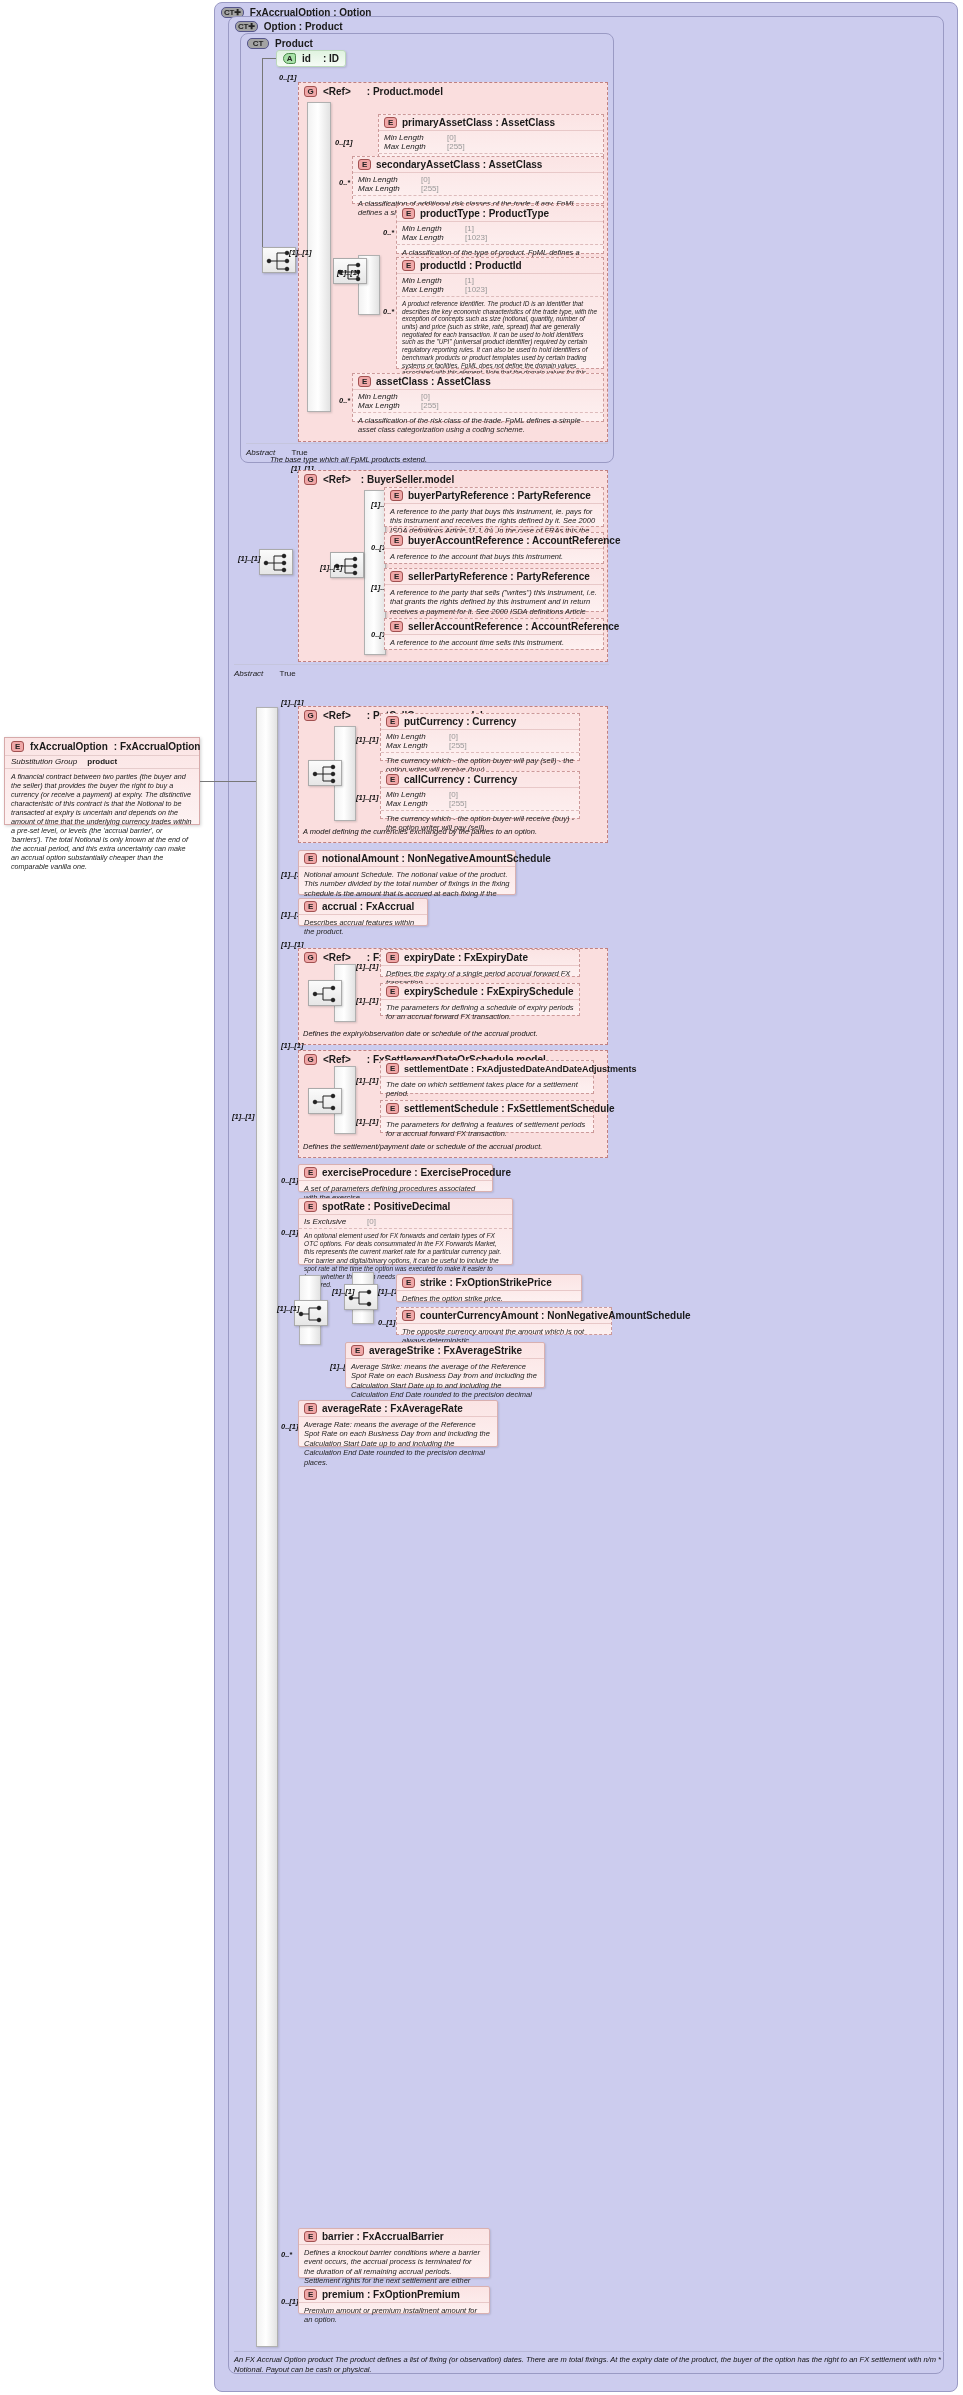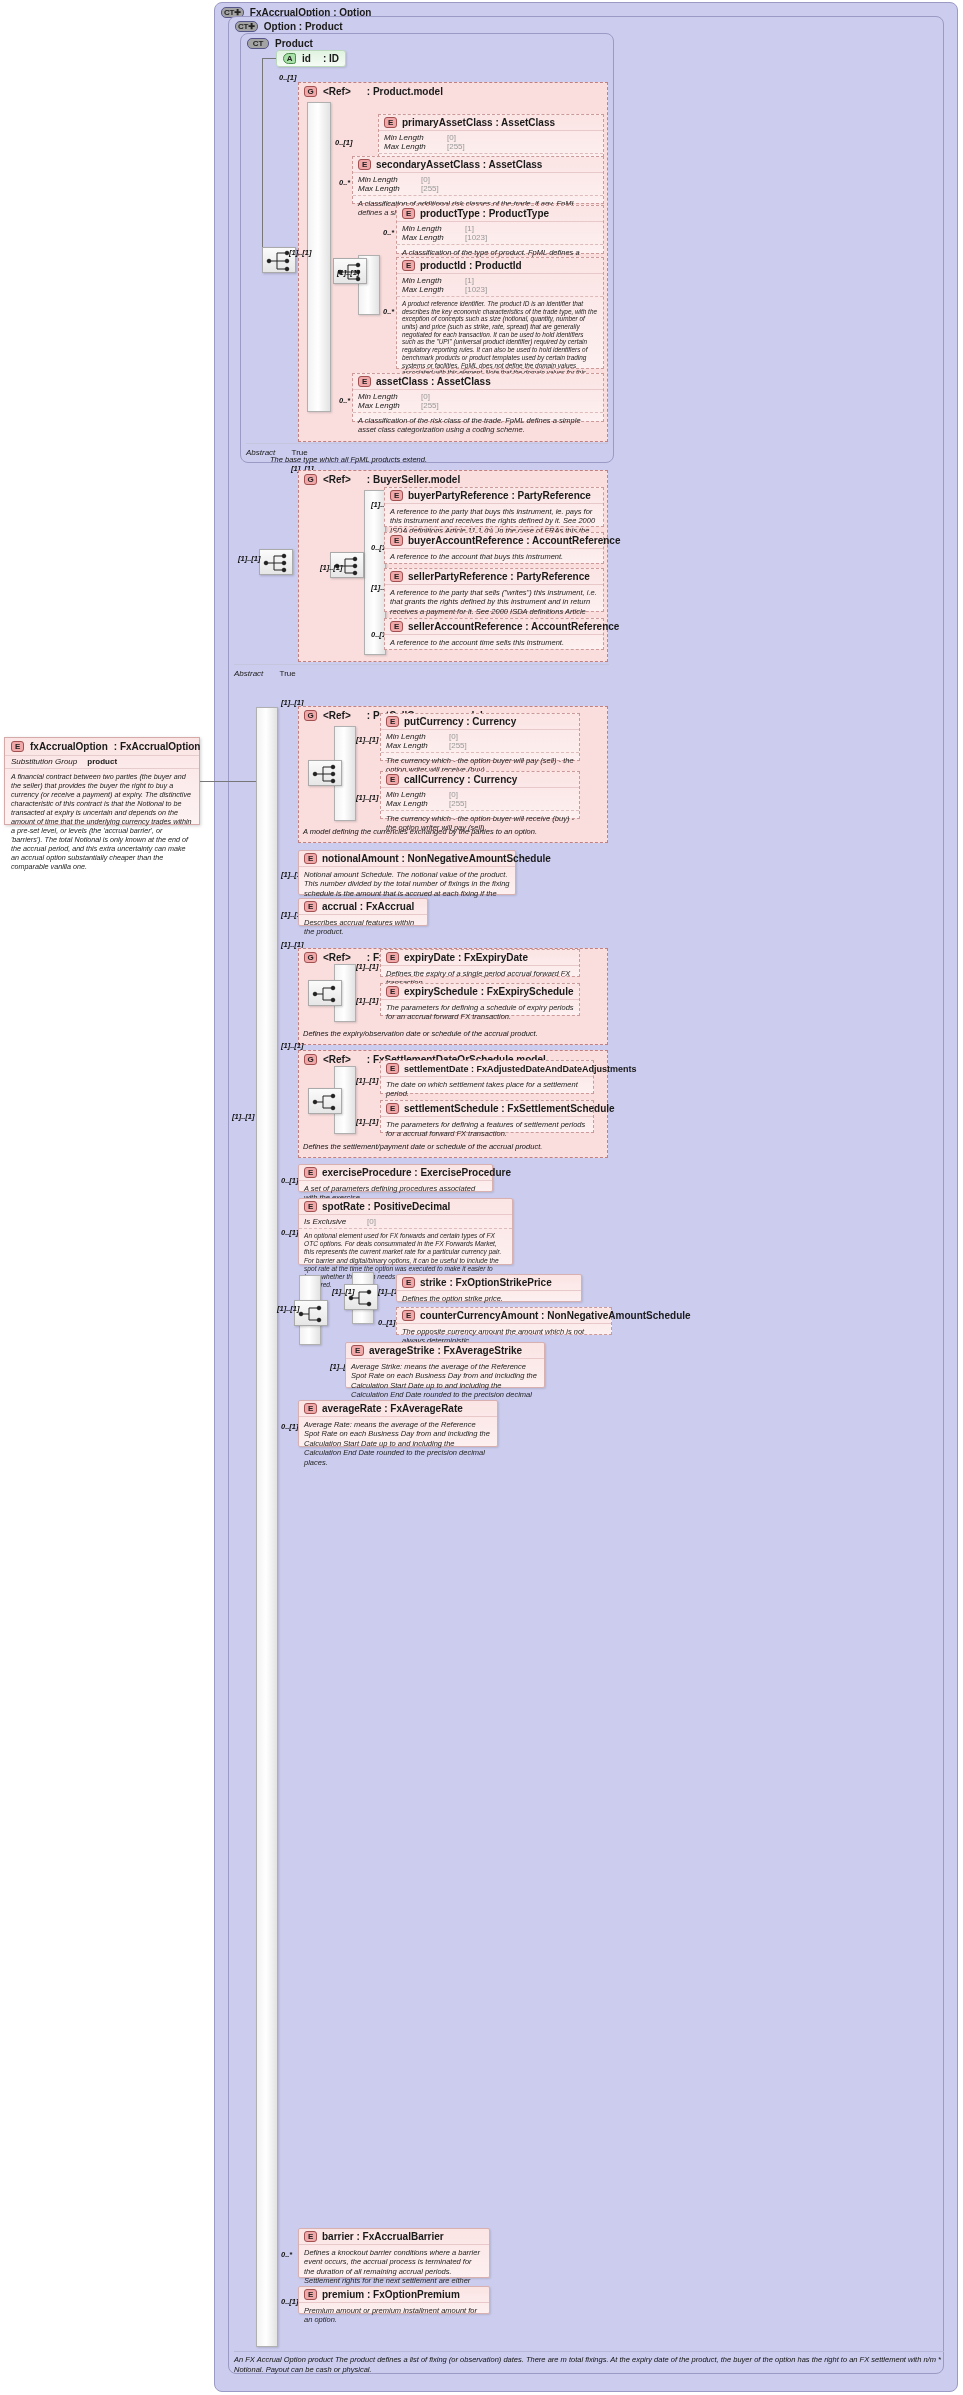--- a/index.html
+++ b/index.html
@@ -293,21 +293,21 @@
     <span class="lbl">Abstract</span>
     <span class="val">True</span>
   </div>
   <div class="footer-annot" style="left:246px; top:455px; width:362px;margin-left:24px;">The base type which all FpML products extend.</div>
 
   <div class="card" style="left:291px; top:464px;">[1]..[1]</div>
   <div class="grp" style="left:298px; top:470px; width:310px; height:192px;">
     <div class="hdr" style="padding:3px 5px;">
       <span class="tag g">G</span>
       <span class="title">&lt;Ref&gt;</span>
-      <span class="title" style="margin-left:10px;">: BuyerSeller.model</span>
+      <span class="title" style="margin-left:4px;">: BuyerSeller.model</span>
     </div>
   </div>
   <div class="seqbox" style="left:364px; top:490px; width:22px; height:165px;"></div>
   <div class="seqicon" style="left:259px; top:549px;">
     <svg width="34" height="26" viewBox="0 0 34 26">
         <g fill="#222" stroke="#222" stroke-width="1">
       <circle cx="6" cy="13" r="1.8"></circle>
           <line x1="8" y1="13" x2="14" y2="13"></line>
       <line x1="14" y1="6" x2="14" y2="20"></line>
       <line x1="14" y1="6" x2="22" y2="6"></line>

